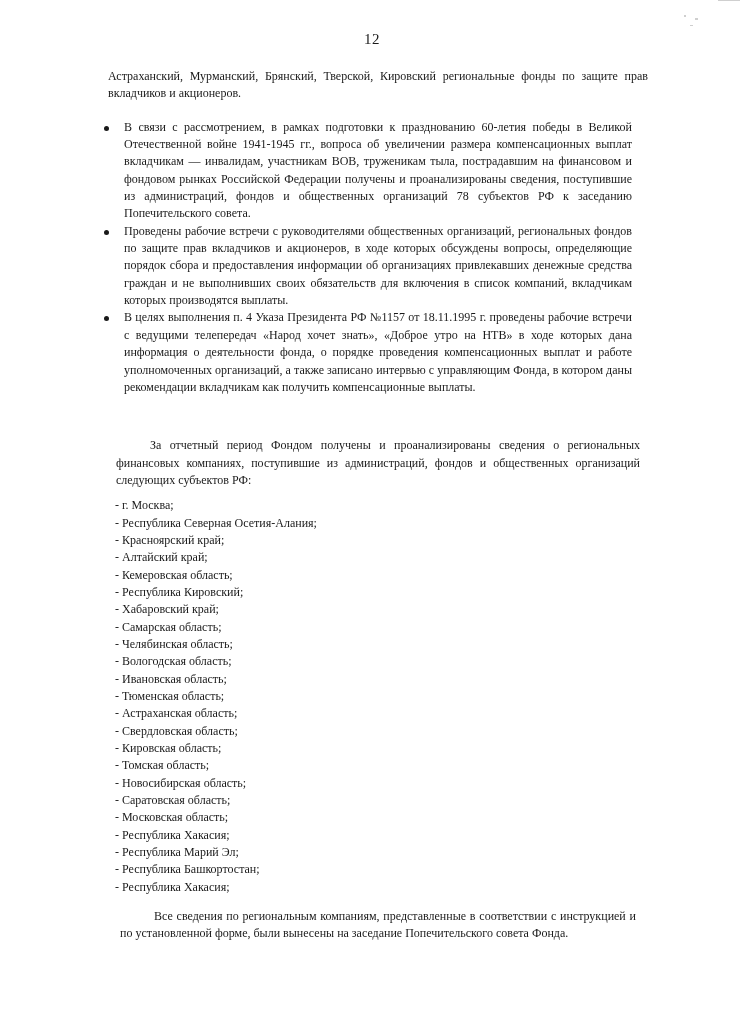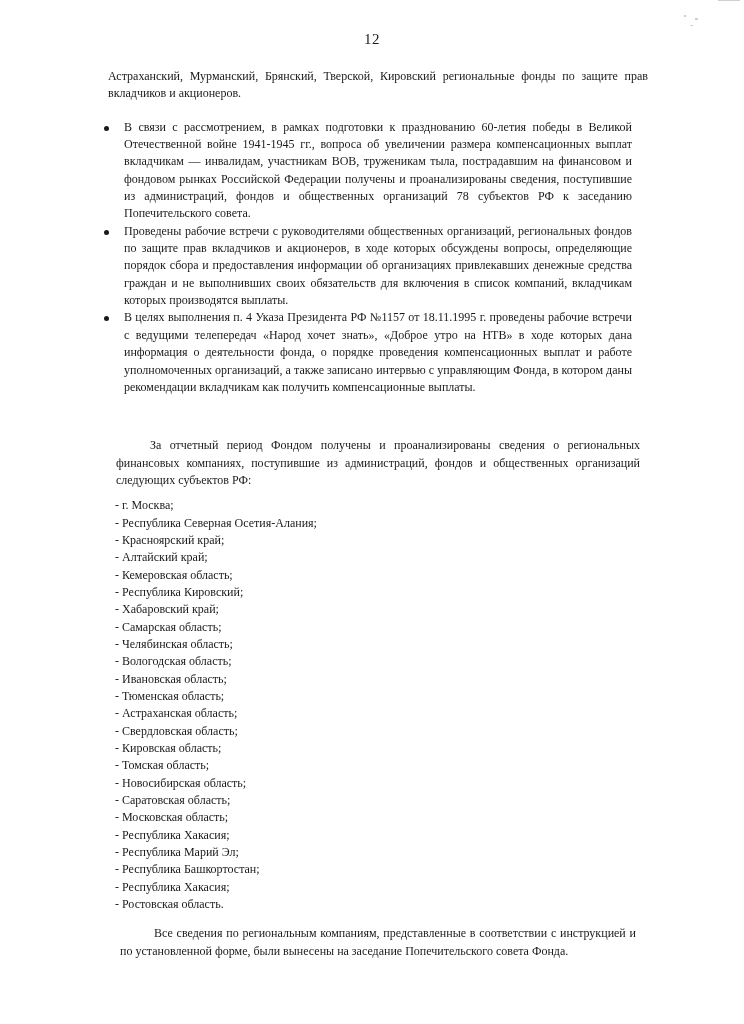--- a/index.html
+++ b/index.html
@@ -141,19 +141,18 @@
       <li class="region-item">- Свердловская область;</li>
       <li class="region-item">- Кировская область;</li>
       <li class="region-item">- Томская область;</li>
       <li class="region-item">- Новосибирская область;</li>
       <li class="region-item">- Саратовская область;</li>
       <li class="region-item">- Московская область;</li>
       <li class="region-item">- Республика Хакасия;</li>
       <li class="region-item">- Республика Марий Эл;</li>
       <li class="region-item">- Республика Башкортостан;</li>
       <li class="region-item">- Республика Хакасия;</li>
-      <li class="region-item">- Ростовская область.</li>
     </ul>
 
     <p class="closing">Все сведения по региональным компаниям, представленные в соответствии с инструкцией и по установленной форме, были вынесены на заседание Попечительского совета Фонда.</p>
 
   </div>
 </div>
 
 </body></html>

